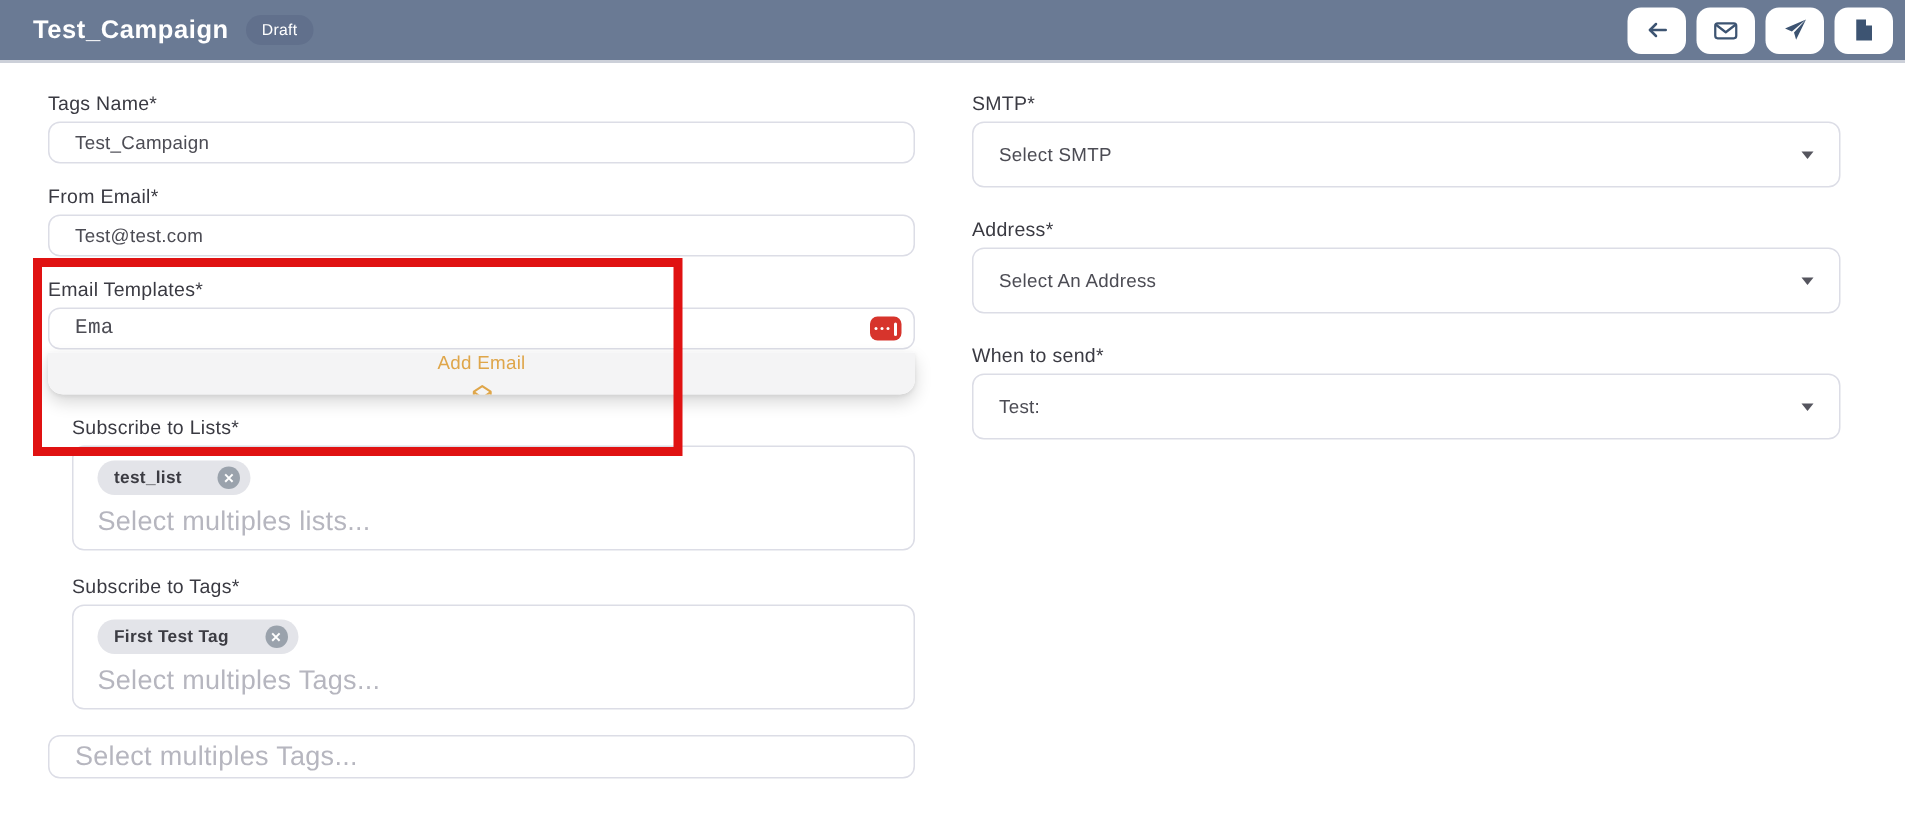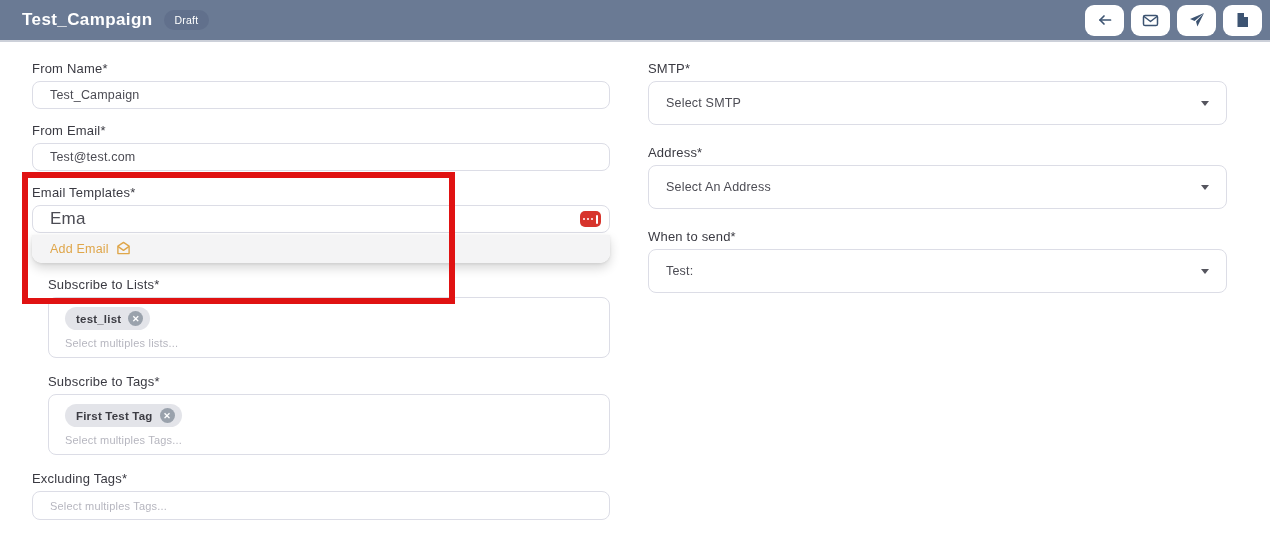--- a/index.html
+++ b/index.html
@@ -100,23 +100,23 @@
     height:28px;
     display:flex;
     align-items:center;
     padding:0 8px 0 0;
   }
   .input-shell input{
     flex:1;
     border:none;outline:none;
     height:100%;
     padding:0 17px;
-    font-size:17px;
+    font-size:14px;
     color:var(--value-color);
-    font-family:Liberation Sans, sans-serif;
+    font-family:Liberation Mono, monospace;
     letter-spacing:.2px;
     background:transparent;
   }
   .red-badge{
     width:21px;height:16px;
     background:var(--red-badge);
     border-radius:5px;
     display:flex;align-items:center;justify-content:center;
     gap:1.5px;
     cursor:pointer;
@@ -133,57 +133,58 @@
     overflow:hidden;
     position:relative;
     z-index:5;
   }
   .dd-row{
     height:28px;
     display:flex;align-items:center;
     padding:0 18px;
     font-size:12.5px;
     cursor:pointer;
+    flex-direction:column;
   }
   .dd-row.add{
     background:#f4f4f5;
     color:var(--add-email-color);
     gap:7px;
   }
   .dd-row.opt{color:#3c3c43;background:#fff;}
   
   .multi-box{
     min-height:58px;
     padding:9px 16px 8px 16px;
   }
   .chip{
     display:inline-flex;
     align-items:center;
-    gap:7px;
+    gap:24px;
     background:var(--chip-bg);
     border-radius:12px;
     padding:4px 7px 4px 11px;
     font-size:11.5px;
     font-weight:bold;
     color:#3c3c43;
     cursor:default;
   }
   .chip .close-x{
     width:15px;height:15px;
     border-radius:50%;
     background:#9aa2ac;
     color:#fff;
     font-size:9px;
     font-weight:bold;
     display:flex;align-items:center;justify-content:center;
     cursor:pointer;
   }
   .multi-ph{
     margin-top:7px;
-    font-size:11px;
+    font-size:18px;
     color:var(--placeholder-color);
   }
   .multi-box.empty{
     min-height:29px;
     height:29px;
     display:flex;align-items:center;
     padding:0 17px;
   }
   .multi-box.empty .multi-ph{margin-top:0;}
   
@@ -249,21 +250,21 @@
       </span>
     </button>
   </div>
 </div>
 
 <div class="main">
 
   <div class="col-left">
 
     <div class="field">
-      <div class="f-label">From Name*</div>
+      <div class="f-label">Tags Name*</div>
       <input class="text-input" type="text" value="Test_Campaign" style="">
     </div>
 
     <div class="field">
       <div class="f-label">From Email*</div>
       <input class="text-input" type="text" value="Test@test.com" style="">
     </div>
 
     <div class="field">
       <div class="f-label">Email Templates*</div>
@@ -305,21 +306,20 @@
       <div class="multi-box">
         <span class="chip">
           <span>First Test Tag</span>
           <span class="close-x">✕</span>
         </span>
         <div class="multi-ph">Select multiples Tags...</div>
       </div>
     </div>
 
     <div class="field">
-      <div class="f-label">Excluding Tags*</div>
       <div class="multi-box empty">
         <div class="multi-ph">Select multiples Tags...</div>
       </div>
     </div>
 
   </div>
 
   <div class="col-right">
 
     <div class="field right-f">

